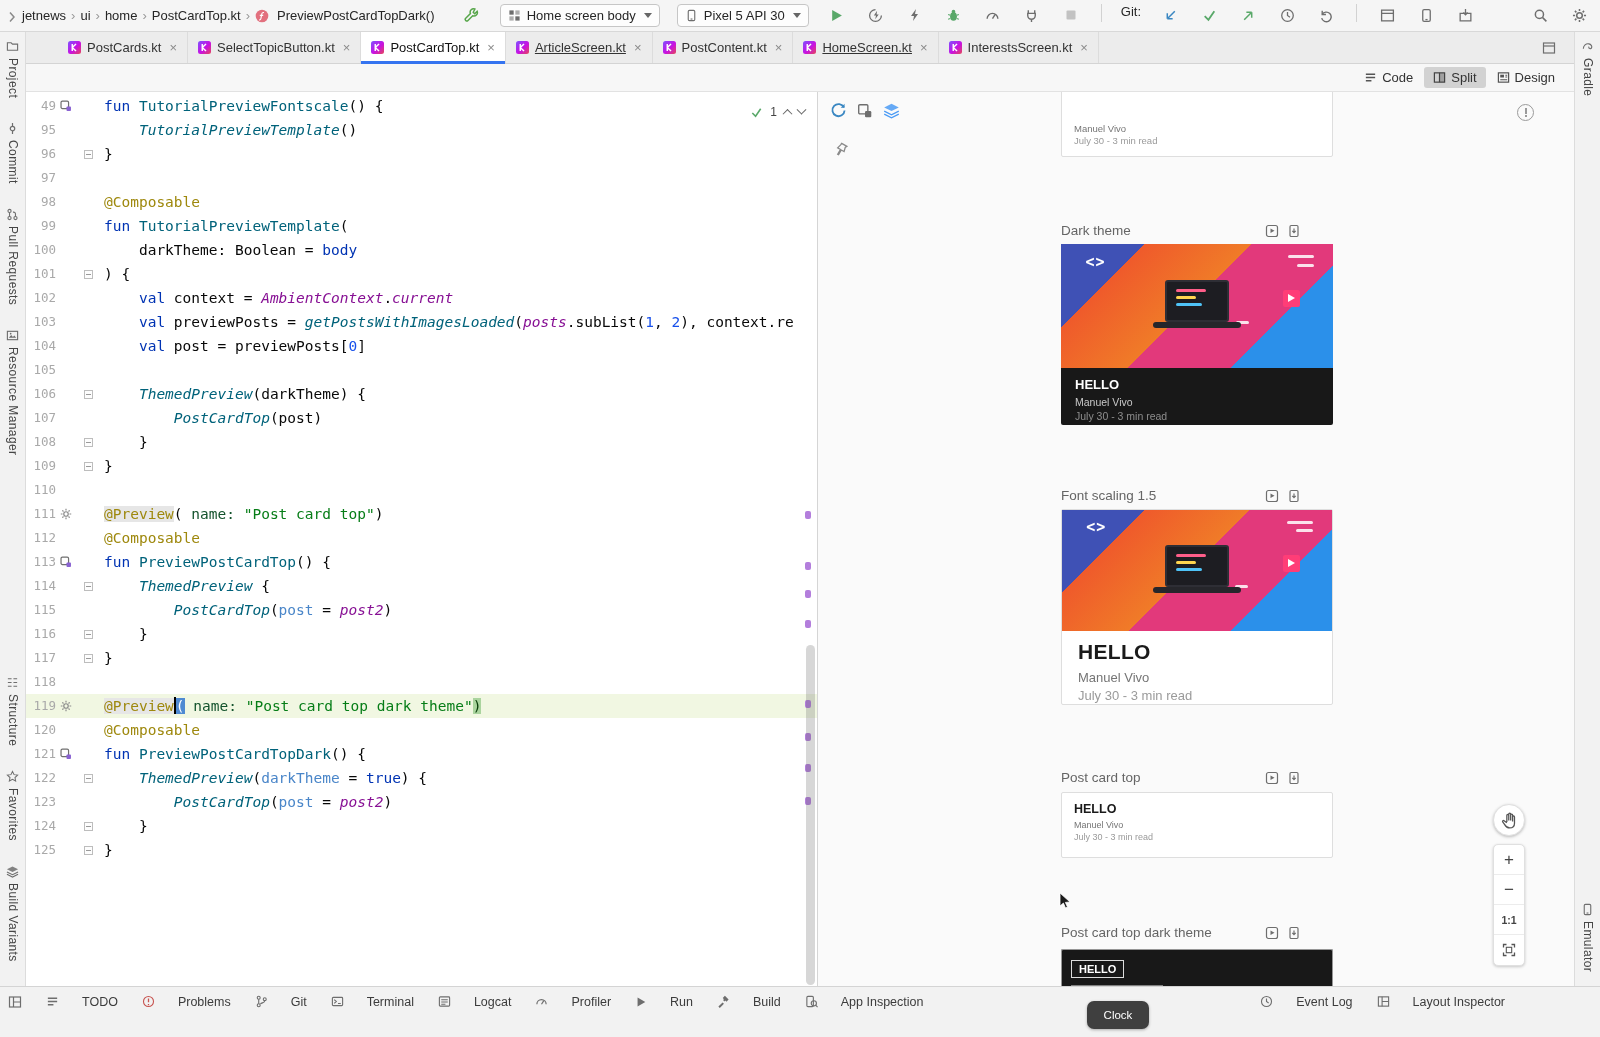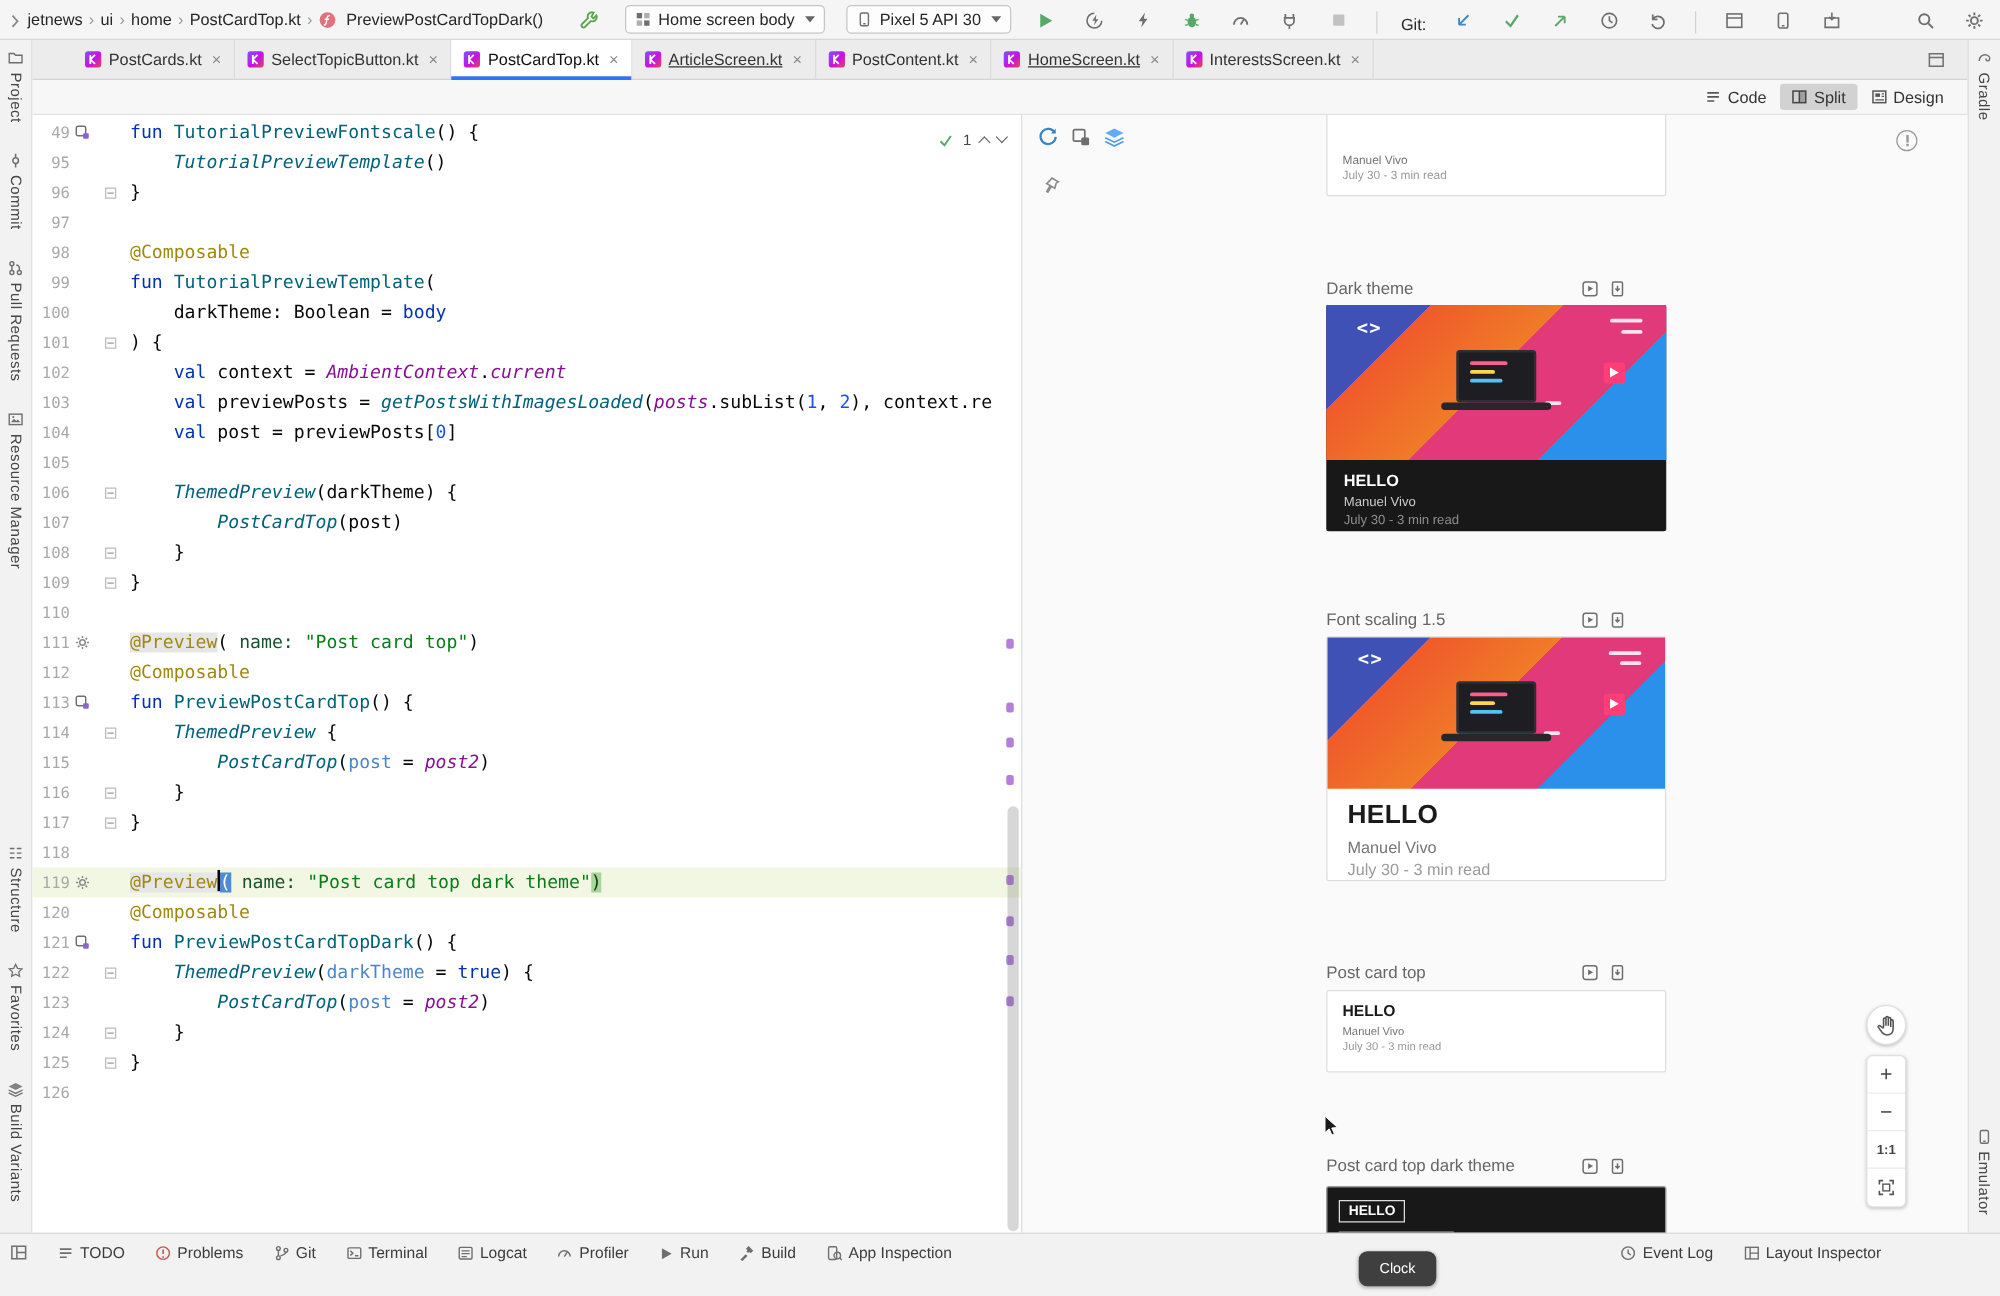--- a/index.html
+++ b/index.html
@@ -6,21 +6,21 @@
   html,body{width:1600px;height:1037px;overflow:hidden}
   body{font-family:"Liberation Sans","DejaVu Sans",sans-serif;background:#f5f5f5;position:relative;color:#262626}
   svg.ic{display:inline-block;vertical-align:middle;flex:none}
 
   
   .main-toolbar{height:32px;background:#f5f5f5;border-bottom:1px solid #d8d8d8;display:flex;align-items:center;padding:0 10px 0 8px;font-size:13px;gap:4px}
   .crumbs{display:flex;align-items:center;gap:3px;white-space:nowrap}
   .crumb{padding:1px 2px;cursor:default}
   .crumb-sep{color:#9a9a9a}
   .fn-badge{width:14px;height:14px;margin:0 3px 0 2px}
-  .tb-right{display:flex;align-items:flex-end;margin-left:auto;gap:17px}
+  .tb-right{display:flex;align-items:flex-start;margin-left:auto;gap:17px}
   .chip{display:flex;align-items:center;gap:6px;border:1px solid #c6c6c6;background:#fdfdfd;border-radius:4px;height:23px;padding:0 7px;font-size:13px;color:#262626}
   .caret-down{width:0;height:0;border-left:4px solid transparent;border-right:4px solid transparent;border-top:5px solid #666;margin-left:2px}
   .tbtn{width:22px;height:22px;display:flex;align-items:center;justify-content:center;border-radius:3px}
   .vsep{width:1px;height:18px;background:#d2d2d2;margin:0 2px}
   .git-label{color:#262626;margin-right:1px}
 
   
   .body-row{display:flex;height:954px}
   .strip{width:26px;background:#f2f2f2;display:flex;flex-direction:column;align-items:center;font-size:12px;color:#454545}
   .strip.left{border-right:1px solid #dcdcdc;padding-top:8px}
@@ -141,21 +141,21 @@
   .hand-btn{position:absolute;left:675px;top:712px;width:32px;height:32px;border-radius:50%;background:#fff;border:1px solid #e0e0e0;box-shadow:0 1px 3px rgba(0,0,0,.25);display:flex;align-items:center;justify-content:center}
   .zoom-panel{position:absolute;left:675px;top:752px;width:32px;background:#fff;border:1px solid #e0e0e0;border-radius:5px;box-shadow:0 1px 3px rgba(0,0,0,.2);display:flex;flex-direction:column}
   .zoom-btn{height:30px;display:flex;align-items:center;justify-content:center;font-size:17px;color:#444;border-bottom:1px solid #ececec}
   .zoom-btn:last-child{border-bottom:none}
   .zoom-ratio{font-size:10.5px;font-weight:bold}
   .mouse-cursor{position:absolute;left:241px;top:800px;z-index:40}
 
   
   .status-bar{height:30px;background:#f2f2f2;border-top:1px solid #d4d4d4;display:flex;align-items:center;font-size:12.5px;color:#3c3c3c;padding:0 0 0 8px}
   .sb-left{display:flex;align-items:center;gap:24px;margin-left:24px}
-  .sb-item{display:flex;align-items:flex-end;gap:5px;cursor:default}
+  .sb-item{display:flex;align-items:center;gap:23px;cursor:default}
   .sb-right{margin-left:auto;display:flex;align-items:center;gap:24px;margin-right:95px}
   .bottom-filler{height:21px;background:#f2f2f2}
   .clock-float{position:absolute;left:1087px;top:1001px;width:62px;height:28px;background:#3f3f3f;border-radius:7px;color:#fff;font-size:11.5px;display:flex;align-items:center;justify-content:center;z-index:60;box-shadow:0 1px 3px rgba(0,0,0,.3)}
 </style>
 </head>
 <body>
 
 <svg width="0" height="0" style="position:absolute">
   <symbol id="i-wrench" viewBox="0 0 14 14">
       <path d="M9.5 1.8a3 3 0 0 0-3.9 3.9L1.5 9.8a1.4 1.4 0 0 0 2 2l4.1-4.1a3 3 0 0 0 3.9-3.9L9.4 5.9 8.1 4.6z" fill="none" stroke="currentColor" stroke-width="1.3"></path>
@@ -666,21 +666,20 @@
                 </svg></span><span class="fo"></span><span class="cd"><span class="tk-anh">@Preview</span><span class="tk-cr"></span><span class="tk-ph">(</span><span class="tk-tx"> </span><span class="tk-hi">name: </span><span class="tk-st">"Post card top dark theme"</span><span class="tk-pg">)</span></span></div>
             <div class="cl"><span class="ln">120</span><span class="gi"></span><span class="fo"></span><span class="cd"><span class="tk-an">@Composable</span></span></div>
             <div class="cl"><span class="ln">121</span><span class="gi"><svg class="gut-svg" viewBox="0 0 14 14">
                   <rect x="1.2" y="1.2" width="8.8" height="8.8" rx="1.6" fill="none" stroke="#6f6f6f" stroke-width="1.4"></rect>
                   <rect x="7.6" y="7.6" width="5.2" height="5.2" rx="1" fill="#8a63d2"></rect>
                 </svg></span><span class="fo"></span><span class="cd"><span class="tk-k">fun </span><span class="tk-fn">PreviewPostCardTopDark</span><span class="tk-tx">() {</span></span></div>
             <div class="cl"><span class="ln">122</span><span class="gi"></span><span class="fo"><span class="fold-box"></span></span><span class="cd"><span class="tk-tx">    </span><span class="tk-cl">ThemedPreview</span><span class="tk-tx">(</span><span class="tk-na">darkTheme</span><span class="tk-tx"> = </span><span class="tk-k">true</span><span class="tk-tx">) {</span></span></div>
             <div class="cl"><span class="ln">123</span><span class="gi"></span><span class="fo"></span><span class="cd"><span class="tk-tx">        </span><span class="tk-cl">PostCardTop</span><span class="tk-tx">(</span><span class="tk-na">post</span><span class="tk-tx"> = </span><span class="tk-pr">post2</span><span class="tk-tx">)</span></span></div>
             <div class="cl"><span class="ln">124</span><span class="gi"></span><span class="fo"><span class="fold-box"></span></span><span class="cd"><span class="tk-tx">    }</span></span></div>
             <div class="cl"><span class="ln">125</span><span class="gi"></span><span class="fo"><span class="fold-box"></span></span><span class="cd"><span class="tk-tx">}</span></span></div>
-            <div class="cl"><span class="ln">126</span><span class="gi"></span><span class="fo"></span><span class="cd"></span></div>
           </div>
         <div class="inspect-widget">
           <svg class="ic" width="13" height="13" style="color:#59a869">
               <use href="#i-check"></use>
             </svg>
           <span>1</span>
           <span class="chev up"></span>
           <span class="chev down"></span>
         </div>
         <div class="vcs-tick" style="top:419px"></div>

